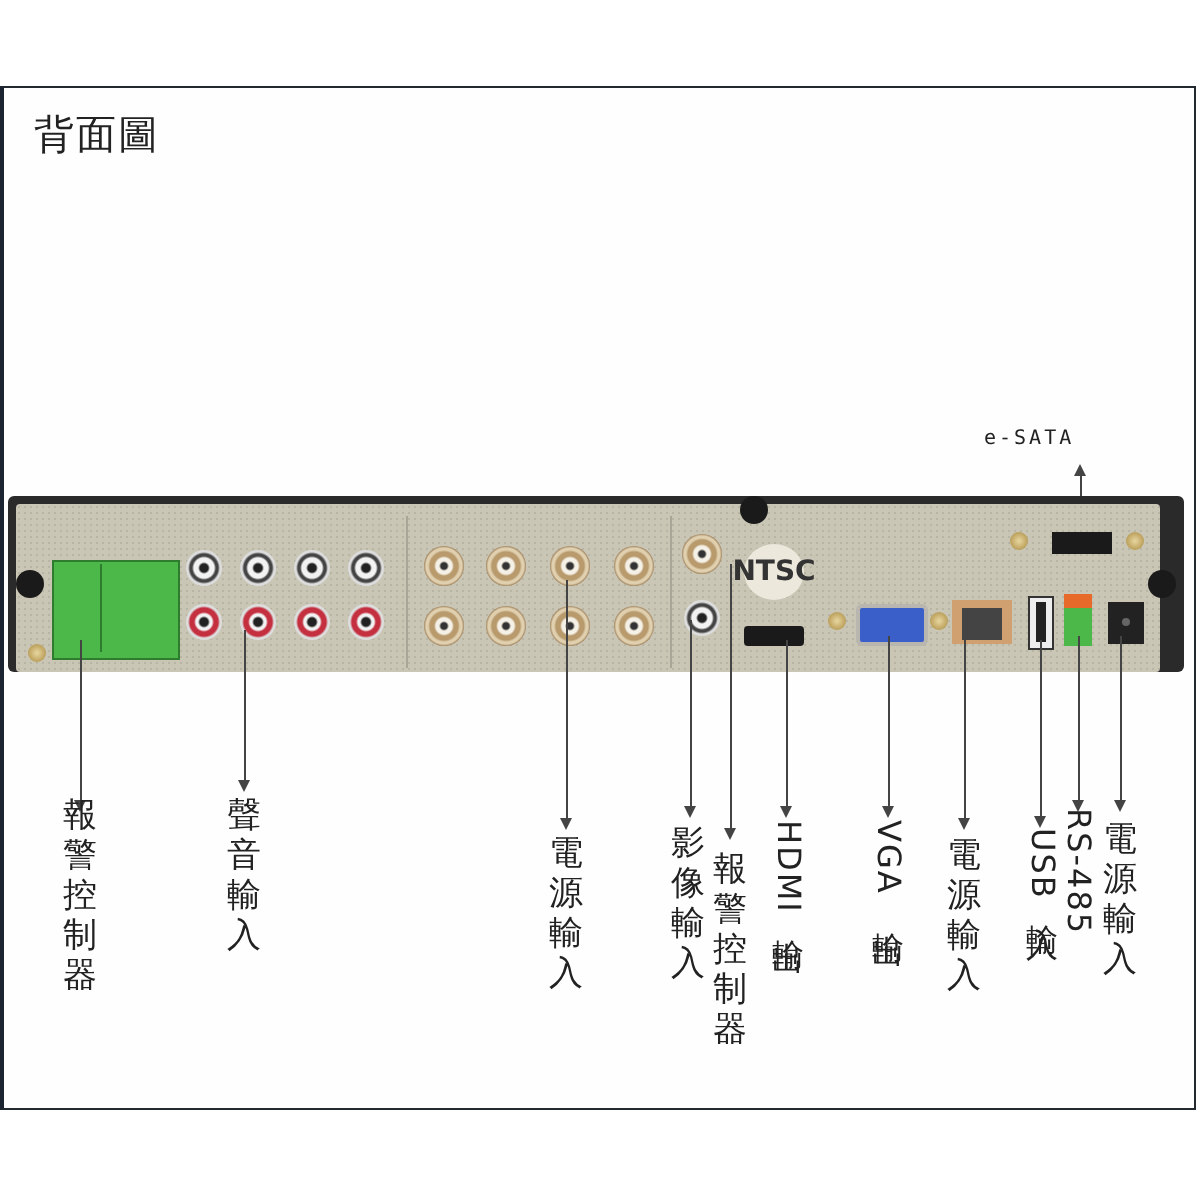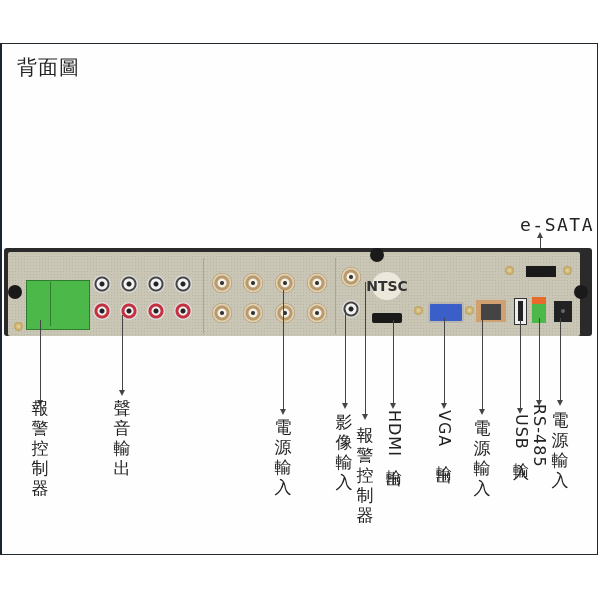--- a/index.html
+++ b/index.html
@@ -1,19 +1,19 @@
 <!DOCTYPE html>
 <html><head>
 <meta charset="utf-8">
 <style>
   html,body{margin:0;padding:0;background:#fff;}
   body{width:600px;height:600px;position:relative;overflow:hidden;font-family:"DejaVu Sans",sans-serif;}
   .frame{position:absolute;left:0;top:43px;width:598px;height:512px;border:1px solid #222a30;border-left:2px solid #1b2430;background:#fefefe;box-sizing:border-box;}
   .title{position:absolute;left:17px;top:54px;font-size:20px;color:#222;letter-spacing:1px;font-family:Liberation Serif, serif;}
-  .esata-label{position:absolute;left:520px;top:214px;font-size:18px;color:#222;letter-spacing:1.5px;font-family:"DejaVu Sans Mono",monospace;}
+  .esata-label{position:absolute;left:492px;top:214px;font-size:10px;color:#222;letter-spacing:1.5px;font-family:"DejaVu Sans Mono",monospace;}
   
   .device{position:absolute;left:4px;top:248px;width:588px;height:88px;background:#2a2a2a;border-radius:3px;}
   .panel{position:absolute;left:8px;top:252px;width:572px;height:84px;background:#c9c6b6;border-radius:2px;
     background-image:radial-gradient(#b8b5a5 0.6px, transparent 0.8px);background-size:3px 3px;}
   .foot{position:absolute;width:14px;height:14px;border-radius:50%;background:#1a1a1a;}
   .screw{position:absolute;width:9px;height:9px;border-radius:50%;background:radial-gradient(#e8d6a0,#a8883c);}
   .green{position:absolute;background:#4db84a;border:1px solid #2e7d2e;}
   .rca{position:absolute;width:18px;height:18px;border-radius:50%;background:radial-gradient(circle,#222 0 2px,#f2f2f2 3px 5px,#444 6px 7px,#ddd 8px);}
   .rca.red{background:radial-gradient(circle,#222 0 2px,#f2f2f2 3px 4px,#c43040 5px 7px,#ddd 8px);}
   .bnc{position:absolute;width:20px;height:20px;border-radius:50%;background:radial-gradient(circle,#333 0 1.5px,#f5f0e6 2.5px 4px,#b89a6c 5px 7px,#e0d0b0 8px 9px,#a0825a 10px);}
@@ -116,21 +116,21 @@
 <div class="line" style="left:482px;top:320px;height:91px;"></div>
 <div class="arrow-down" style="left:479px;top:409px;"></div>
 <div class="line" style="left:520px;top:320px;height:91px;"></div>
 <div class="arrow-down" style="left:517px;top:408px;"></div>
 <div class="line" style="left:539px;top:318px;height:84px;"></div>
 <div class="arrow-down" style="left:536px;top:400px;"></div>
 <div class="line" style="left:560px;top:318px;height:84px;"></div>
 <div class="arrow-down" style="left:557px;top:400px;"></div>
 
 <div class="vlabel" style="left:30px;top:398px;">報警控制器</div>
-<div class="vlabel" style="left:112px;top:398px;">聲音輸出</div>
+<div class="vlabel" style="left:112px;top:398px;">聲音輸入</div>
 <div class="vlabel" style="left:273px;top:417px;">電源輸入</div>
 <div class="vlabel" style="left:334px;top:412px;">影像輸入</div>
 <div class="vlabel" style="left:355px;top:425px;">報警控制器</div>
 <div class="vrot" style="left:383px;top:410px;">HDMI輸出</div>
 <div class="vrot" style="left:433px;top:410px;">VGA 輸出</div>
 <div class="vlabel" style="left:472px;top:418px;">電源輸入</div>
 <div class="vrot" style="left:510px;top:414px;">USB輸入</div>
 <div class="vrot" style="left:530px;top:404px;">RS-485</div>
 <div class="vlabel" style="left:550px;top:410px;">電源輸入</div>
 

